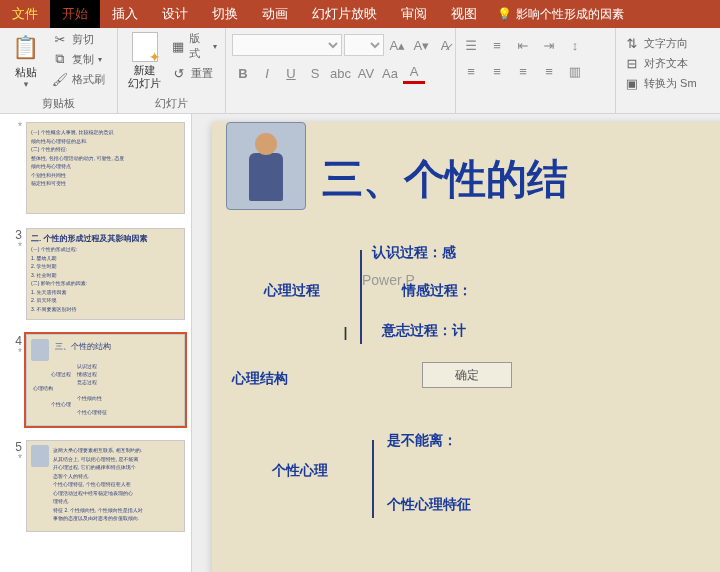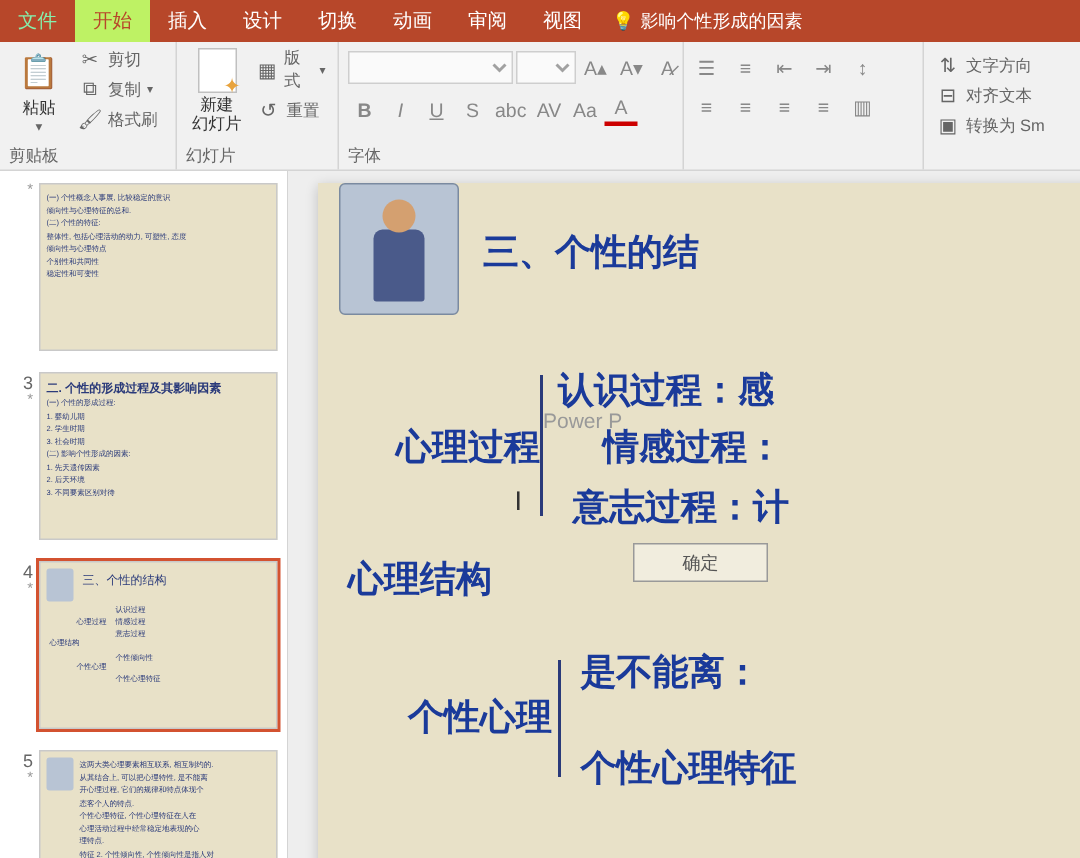--- a/index.html
+++ b/index.html
@@ -1,77 +1,78 @@
 <!DOCTYPE html>
 <html><head>
 <meta charset="utf-8">
 <style>
 *{margin:0;padding:0;box-sizing:border-box;font-family:"Microsoft YaHei","SimSun",sans-serif}
 body{width:720px;height:572px;overflow:hidden;background:#fff}
 .tabrow{display:flex;height:28px;align-items:stretch}
 .tab{padding:0 12px;display:flex;align-items:center;font-size:13px;color:#fff;cursor:pointer}
 .tab.file{background:#b7472a}
-.tab.active{background:#bef264;color:#b7472a}
-.tabrow .tab:first-child{color:#86efac}
+.tab.active{background:#000000;color:#b7472a}
+.tabrow .tab:first-child{color:#fde047}
 .tellme{color:#fff;font-size:12px;display:flex;align-items:center;padding-left:8px}
 .tellme .bulb{margin-right:4px}
 .ribbon{height:86px;background:#f1f1f1;border-bottom:1px solid #d4d4d4;display:flex}
 .group{border-right:1px solid #d4d4d4;padding:2px 6px 0;display:flex;flex-direction:column}
 .group-body{flex:1;display:flex;align-items:flex-start;gap:4px}
-.group-label{text-align:left;font-size:11px;color:#666;padding:2px 0}
+.group-label{text-align:center;font-size:11px;color:#666;padding:2px 0}
 .bigbtn{display:flex;flex-direction:column;align-items:center;justify-content:flex-start;padding:2px 4px;cursor:pointer;position:relative}
 .bigbtn .ico{width:32px;height:32px;display:flex;align-items:center;justify-content:center;font-size:22px}
 .bigbtn .lbl{font-size:11px;color:#333;margin-top:2px;text-align:center;line-height:1.2}
 .smallbtns{display:flex;flex-direction:column;gap:2px}
 .srow{display:flex;align-items:center;gap:4px;font-size:11px;color:#666;padding:1px 2px;cursor:pointer}
 .srow .si{width:16px;height:16px;display:flex;align-items:center;justify-content:center;font-size:13px}
 .fontctl{display:flex;flex-direction:column;gap:6px;padding-top:4px}
 .fontrow{display:flex;gap:2px;align-items:center}
 .fsel{width:110px;height:22px;border:1px solid #c0c0c0;background:#fff;font-size:11px}
 .fsz{width:40px;height:22px;border:1px solid #c0c0c0;background:#fff}
 .fbtn{min-width:22px;height:22px;border:none;background:none;color:#888;font-size:13px;display:flex;align-items:center;justify-content:center;cursor:pointer;padding:0 2px}
 .para{display:flex;flex-direction:column;gap:8px;padding-top:6px}
 .prow{display:flex;gap:8px}
 .pbtn{width:18px;height:18px;color:#888;display:flex;align-items:center;justify-content:center;font-size:13px;cursor:pointer}
 .txtedit{display:flex;flex-direction:column;gap:2px;padding-top:4px;color:#888;font-size:11px}
 .work{display:flex;height:458px}
 .thumbs{width:192px;background:#fff;border-right:1px solid #d4d4d4;overflow-y:auto;padding:4px 0}
 .slideitem{display:flex;padding:4px 6px 10px}
 .sn{width:20px;font-size:12px;color:#666;text-align:right;padding-right:4px}
 .sn .star{display:block;color:#999;font-size:10px;line-height:1}
-.th{flex:1;height:112px;border:1px solid #c9c9c9;background:#e8e1c8;position:relative;overflow:hidden;font-size:6px;color:#2a3a7a;padding:4px}
+.th{flex:1;height:92px;border:1px solid #c9c9c9;background:#e8e1c8;position:relative;overflow:hidden;font-size:6px;color:#2a3a7a;padding:4px}
 .th.sel{outline:2px solid #d35230;outline-offset:0}
 .th .ttl{font-weight:bold;font-size:8px;color:#2a3a7a}
 .th .txt{font-size:5px;line-height:1.3;color:#2a3a7a;margin-top:2px}
 .th .fig{position:absolute;top:4px;left:4px;width:18px;height:22px;background:#b8c4d4;border-radius:2px}
 .th4-title{position:absolute;top:6px;left:28px;font-size:8px;color:#2a3a7a;font-weight:normal}
 .th4 .d{position:absolute;font-size:5px;color:#2a3a7a}
 .canvas-wrap{flex:1;background:#eee;position:relative;overflow:hidden}
 .canvas{position:absolute;left:20px;top:8px;width:800px;height:560px;background:#e8e1c8;box-shadow:0 2px 8px rgba(0,0,0,0.2)}
 .watermark{position:absolute;left:110px;top:100px;font-size:56px;font-weight:bold;color:rgba(100,100,100,0.35);letter-spacing:2px;pointer-events:none;z-index:5}
 .person{position:absolute;left:14px;top:0;width:80px;height:88px;background:#b8c4d4;border:1px solid #7a8aa0;border-radius:4px}
 .person::after{content:"";position:absolute;left:28px;top:10px;width:22px;height:22px;border-radius:50%;background:#d4a070}
 .person::before{content:"";position:absolute;left:22px;top:30px;width:34px;height:48px;background:#4a5a8a;border-radius:6px 6px 2px 2px}
-.maintitle{position:absolute;left:110px;top:30px;font-size:24px;font-weight:bold;color:#1a3a9a}
-.node{position:absolute;font-size:24px;font-weight:bold;color:#1a3a9a;white-space:nowrap}
+.maintitle{position:absolute;left:110px;top:30px;font-size:41px;font-weight:bold;color:#1a3a9a}
+.node{position:absolute;font-size:14px;font-weight:bold;color:#1a3a9a;white-space:nowrap}
 .btn-overlay{position:absolute;left:210px;top:240px;width:90px;height:26px;border:1px solid #999;background:rgba(255,255,255,0.4);font-size:12px;color:#555;display:flex;align-items:center;justify-content:center}
 .ppt-label{position:absolute;left:150px;top:150px;font-size:14px;color:#999}
 .cursor{position:absolute;left:131px;top:202px;font-size:18px;color:#333}
 .bracket{position:absolute;border-left:2px solid #2a3a7a}
 </style>
 </head>
 <body>
 
 <div class="tabrow" style="background:#b7472a">
   <div class="tab file">文件</div>
   <div class="tab active">开始</div>
   <div class="tab">插入</div>
   <div class="tab">设计</div>
   <div class="tab">切换</div>
   <div class="tab">动画</div>
+  <div class="tab">幻灯片放映</div>
   <div class="tab">审阅</div>
   <div class="tab">视图</div>
   <div class="tellme">
       <span class="bulb">💡</span>
       <span>影响个性形成的因素</span>
     </div>
 </div>
 
 <div class="ribbon">
   <div class="group" style="width:118px">
@@ -145,21 +146,20 @@
               <u>U</u>
             </button>
           <button class="fbtn">S</button>
           <button class="fbtn">abc</button>
           <button class="fbtn">AV</button>
           <button class="fbtn">Aa</button>
           <button class="fbtn" style="border-bottom:3px solid #c00">A</button>
         </div>
       </div>
     </div>
-    <div class="group-label">字体</div>
   </div>
 
   <div class="group" style="width:160px">
     <div class="group-body">
       <div class="para">
         <div class="prow">
           <span class="pbtn">☰</span>
           <span class="pbtn">≡</span>
           <span class="pbtn">⇤</span>
           <span class="pbtn">⇥</span>

